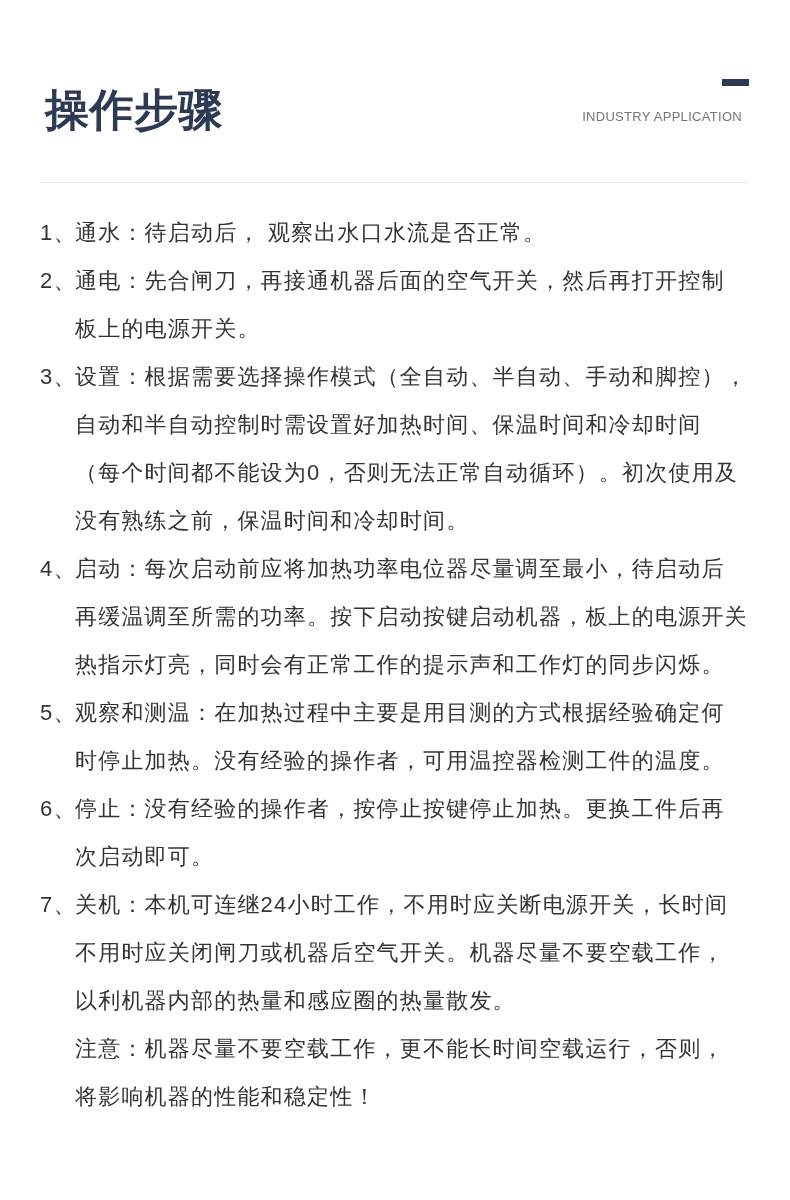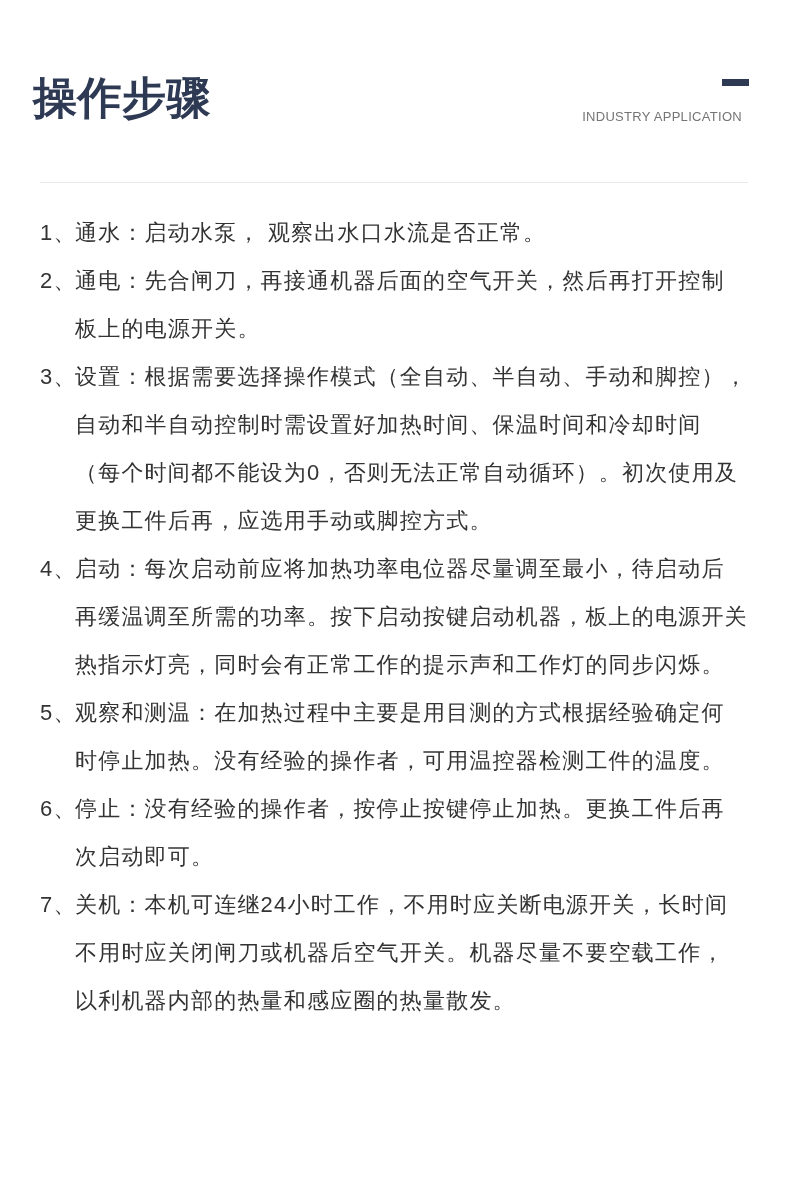--- a/index.html
+++ b/index.html
@@ -11,21 +11,21 @@
     position: relative;
     width: 790px;
     height: 1200px;
     font-family: "Liberation Sans", sans-serif;
     overflow: hidden;
   }
   .section-title {
     position: absolute;
     left: 33px;
     top: 74px;
-    margin: 0;
+    margin: 12px;
     font-size: 44px;
     line-height: 48px;
     font-weight: bold;
     color: #2e3a54;
     letter-spacing: 0.5px;
   }
   .header-dash {
     position: absolute;
     top: 79px;
     right: 41px;
@@ -79,35 +79,35 @@
 
 <h1 class="section-title">操作步骤</h1>
 <div class="header-dash"></div>
 <div class="section-subtitle">INDUSTRY APPLICATION</div>
 <div class="divider"></div>
 
 <div class="steps">
 
   <div class="step">
     <span class="step-num">1、</span>
-    <span class="step-text">通水：启动水泵， 观察出水口水流是否正常。</span>
+    <span class="step-text">通水：待启动后， 观察出水口水流是否正常。</span>
   </div>
 
   <div class="step">
     <span class="step-num">2、</span>
     <span class="step-text">通电：先合闸刀，再接通机器后面的空气开关，然后再打开控制
 板上的电源开关。</span>
   </div>
 
   <div class="step">
     <span class="step-num">3、</span>
     <span class="step-text">设置：根据需要选择操作模式（全自动、半自动、手动和脚控），
 自动和半自动控制时需设置好加热时间、保温时间和冷却时间
 （每个时间都不能设为0，否则无法正常自动循环）。初次使用及
-更换工件后再，应选用手动或脚控方式。</span>
+没有熟练之前，保温时间和冷却时间。</span>
   </div>
 
   <div class="step">
     <span class="step-num">4、</span>
     <span class="step-text">启动：每次启动前应将加热功率电位器尽量调至最小，待启动后
 再缓温调至所需的功率。按下启动按键启动机器，板上的电源开关
 热指示灯亮，同时会有正常工作的提示声和工作灯的同步闪烁。</span>
   </div>
 
   <div class="step">
@@ -122,14 +122,19 @@
 次启动即可。</span>
   </div>
 
   <div class="step">
     <span class="step-num">7、</span>
     <span class="step-text">关机：本机可连继24小时工作，不用时应关断电源开关，长时间
 不用时应关闭闸刀或机器后空气开关。机器尽量不要空载工作，
 以利机器内部的热量和感应圈的热量散发。</span>
   </div>
 
+  <div class="step">
+    <span class="step-num"></span>
+    <span class="step-text">注意：机器尽量不要空载工作，更不能长时间空载运行，否则，
+将影响机器的性能和稳定性！</span>
+  </div>
 
 </div>
 
 </body></html>

